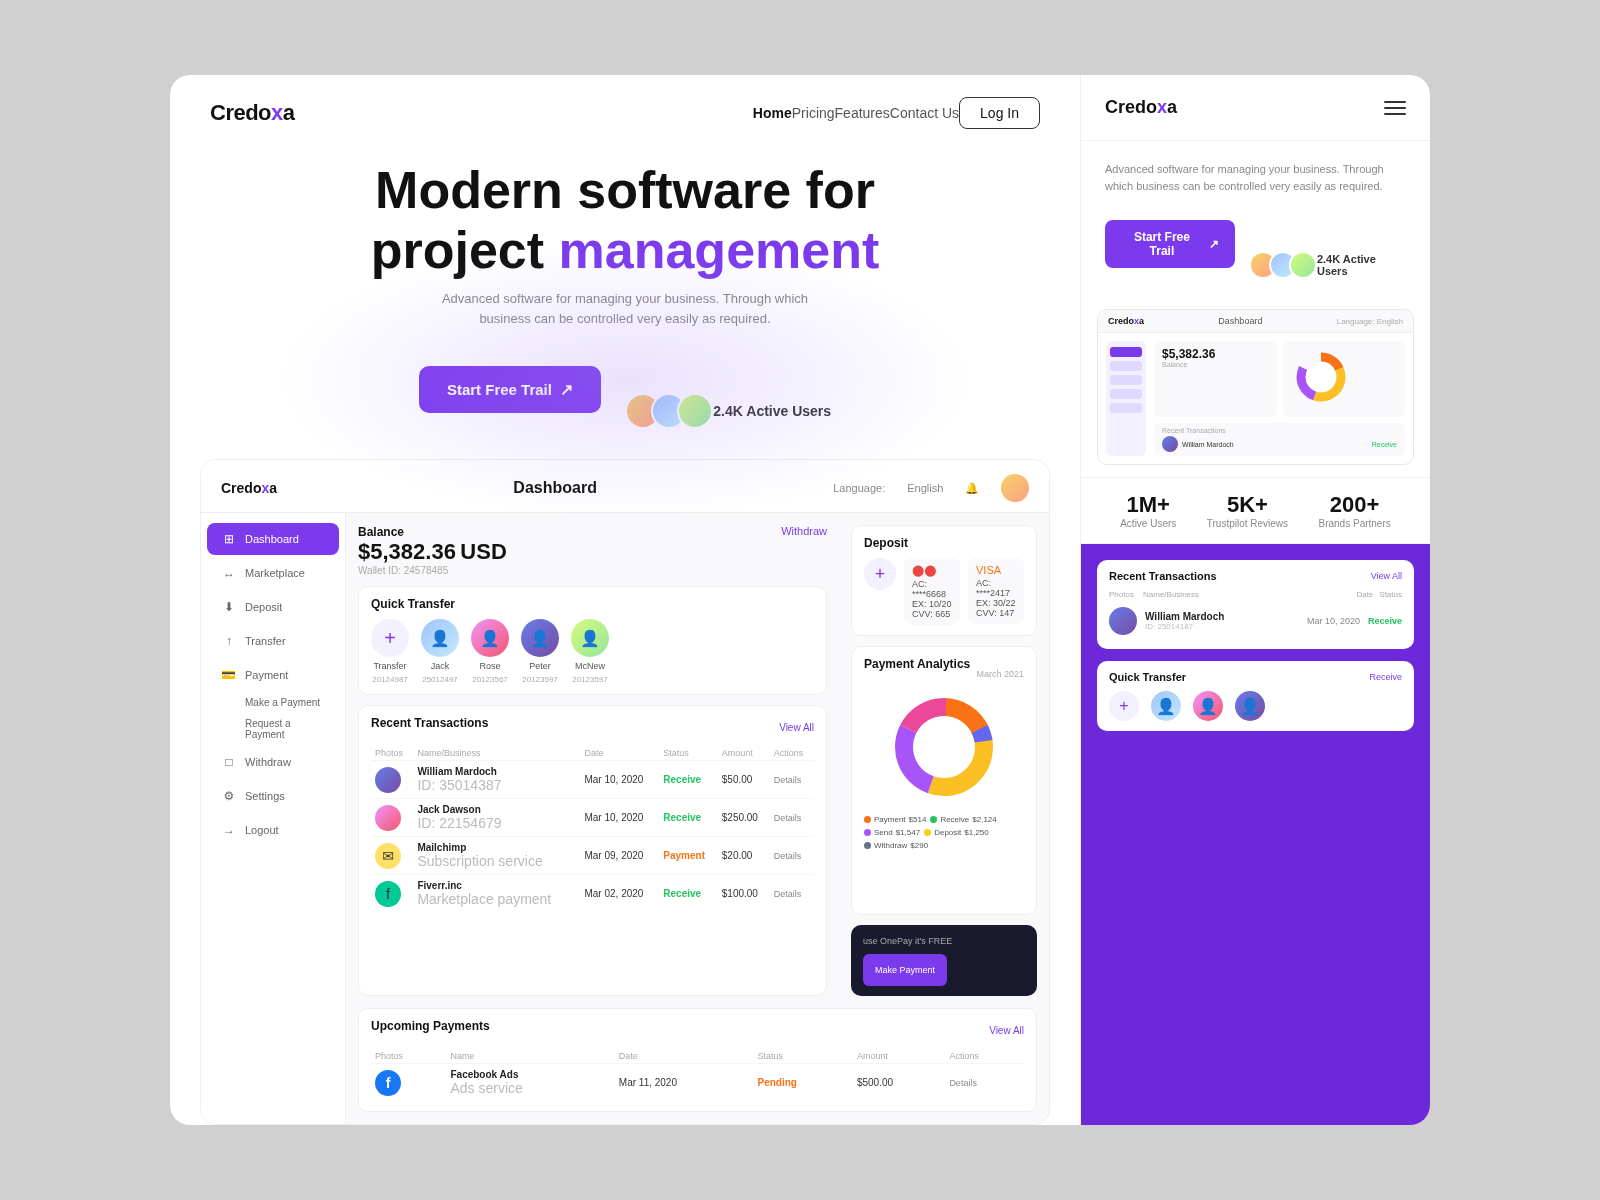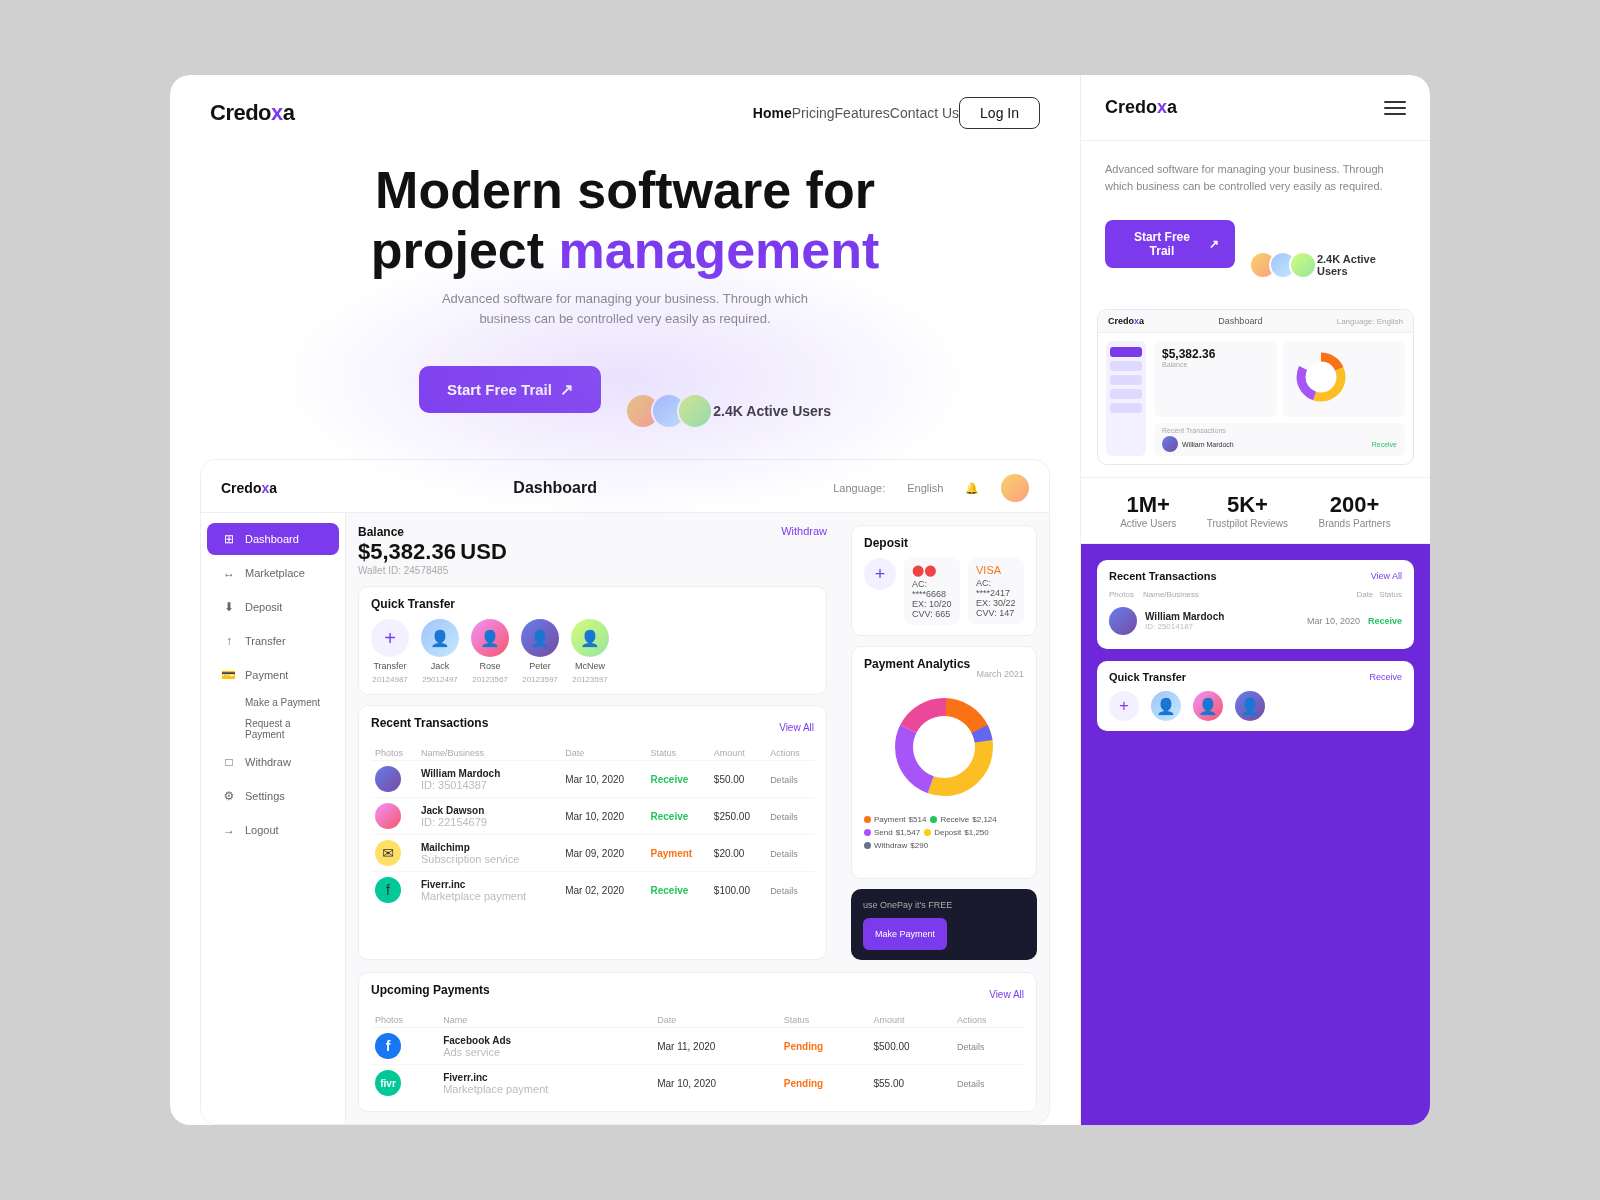--- a/index.html
+++ b/index.html
@@ -330,21 +330,21 @@
       width: 26px;
       height: 26px;
       border-radius: 50%;
       background: #ddd;
     }
     .tx-photo.p1 { background: linear-gradient(135deg,#667eea,#764ba2); }
     .tx-photo.p2 { background: linear-gradient(135deg,#f093fb,#f5576c); }
     .tx-photo.p3 { background: #ffe066; display:flex;align-items:center;justify-content:center;font-size:14px; }
     .tx-photo.p4 { background: #00c897; display:flex;align-items:center;justify-content:center;font-size:14px; }
     .tx-name { font-size: 10px; font-weight: 600; color: #222; }
-    .tx-id { font-size: 11px; color: #bbb; }
+    .tx-id { font-size: 14px; color: #bbb; }
     .status-receive { color: #22c55e; font-weight: 600; }
     .status-payment { color: #f97316; font-weight: 600; }
     .tx-details { font-size: 9px; color: #888; cursor: pointer; }
 
     
     .upcoming-section {
       background: #fff;
       border-radius: 10px;
       padding: 10px 12px;
       border: 1px solid #eee;
@@ -1002,33 +1002,20 @@
                     </td>
                   <td>
                       <div class="tx-name">Facebook Ads</div>
                       <div class="tx-id">Ads service</div>
                     </td>
                   <td>Mar 11, 2020</td>
                   <td><span class="status-payment">Pending</span></td>
                   <td>$500.00</td>
                   <td><span class="tx-details">Details</span></td>
                 </tr>
-                <tr>
-                  <td>
-                      <div class="tx-photo p4" style="background:#00c897;display:flex;align-items:center;justify-content:center;color:#fff;font-size:10px;font-weight:700;">fivr</div>
-                    </td>
-                  <td>
-                      <div class="tx-name">Fiverr.inc</div>
-                      <div class="tx-id">Marketplace payment</div>
-                    </td>
-                  <td>Mar 10, 2020</td>
-                  <td><span class="status-payment">Pending</span></td>
-                  <td>$55.00</td>
-                  <td><span class="tx-details">Details</span></td>
-                </tr>
               </tbody>
             </table>
           </div>
         </div>
       </div>
     </div>
   </div>
 
   <div class="right-panel">
 

